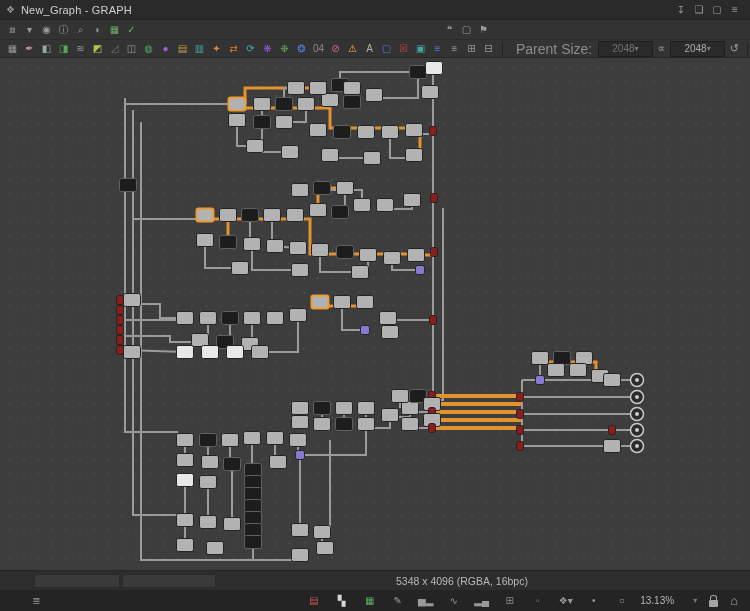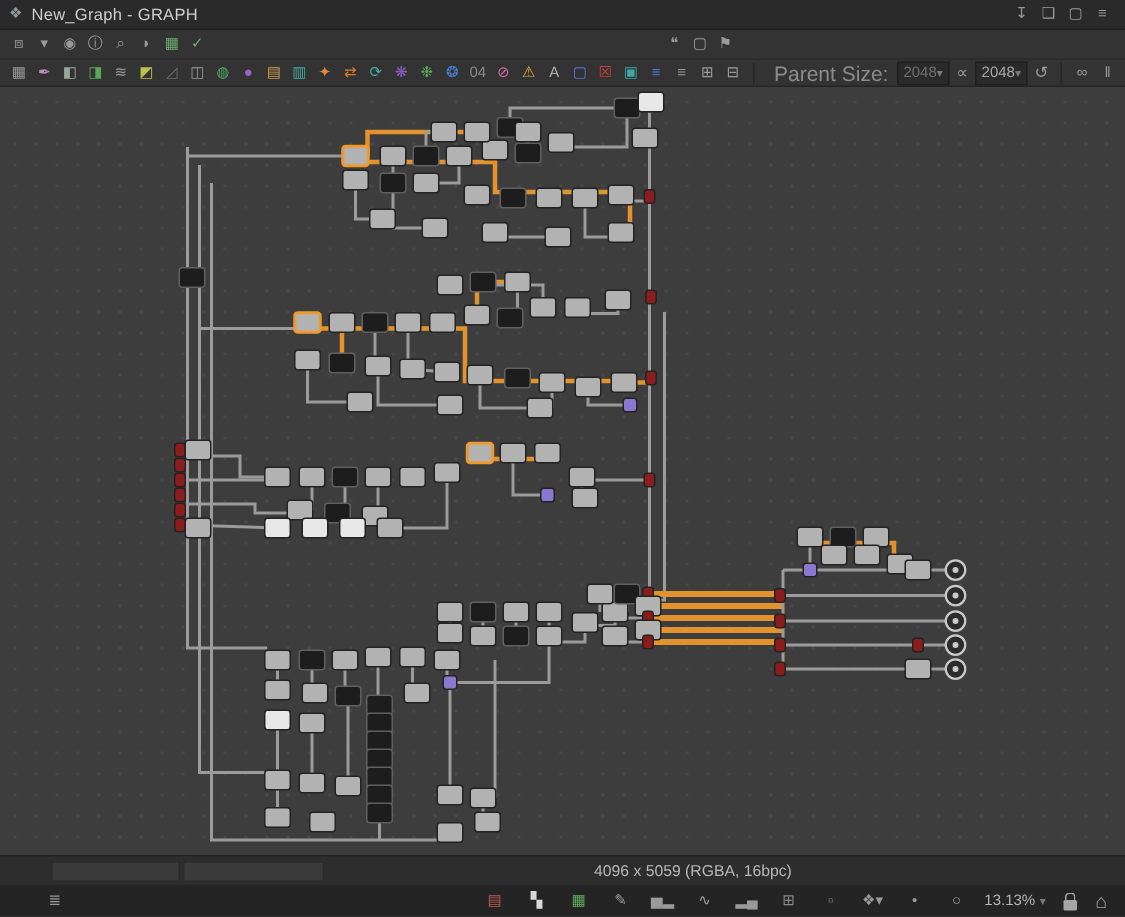--- a/index.html
+++ b/index.html
@@ -19,21 +19,21 @@
   .toolbar{background:#333333;display:flex;align-items:center;padding:0 4px;box-sizing:border-box;}
   .toolbar.row1{height:20px;border-bottom:1px solid #2b2b2b;}
   .toolbar.row2{height:18px;border-bottom:1px solid #252525;}
   .icon{width:17px;height:16px;display:flex;align-items:center;justify-content:center;
     font-size:10px;color:#9a9a9a;flex:0 0 auto;line-height:1;}
   .sep{width:1px;height:14px;background:#252525;margin:0 5px;flex:0 0 auto;}
   .spacer{flex:1;}
 
   .ps-label{color:#8c8c8c;font-size:14px;margin:0 4px 0 8px;white-space:nowrap;}
   .ps-select{display:flex;align-items:center;justify-content:space-between;width:46px;height:14px;
-    background:#2a2a2a;border:1px solid #1f1f1f;font-size:10px;padding:0 3px;margin:0 2px;box-sizing:content-box;}
+    background:#2a2a2a;border:1px solid #1f1f1f;font-size:10px;padding:0 13px;margin:0 2px;box-sizing:content-box;}
   .ps-select .val{color:#707070;}
   .ps-select.active .val{color:#aaaaaa;}
   .ps-select .caret{color:#7a7a7a;font-size:8px;}
   .mini{color:#9a9a9a;font-size:11px;margin:0 3px;}
 
   
   .canvas{position:relative;height:512px;background:#3d3d3d;overflow:hidden;
     background-image:radial-gradient(circle,#484848 1px,transparent 1.3px);
     background-size:14px 14px;background-position:3px 3px;}
   .canvas svg{position:absolute;left:0;top:0;}
@@ -43,21 +43,21 @@
     font-size:10.5px;color:#b8b8b8;border-top:1px solid #242424;box-sizing:border-box;}
   .status-tab{height:14px;background:#3a3a3a;border:1px solid #2a2a2a;box-sizing:border-box;}
   .status-tab.t1{width:86px;margin-left:34px;}
   .status-tab.t2{width:94px;margin-left:2px;}
   .status-res{margin-left:180px;white-space:nowrap;}
 
   
   .bottombar{height:21px;background:#242424;display:flex;align-items:center;
     padding:0 8px;box-sizing:border-box;}
   .bottombar .icon{margin:0 2px;}
-  .zoom{display:flex;align-items:center;color:#b5b5b5;font-size:10px;margin:0 8px;}
+  .zoom{display:flex;align-items:center;color:#b5b5b5;font-size:10px;margin:0 8px;gap:16px;}
   .zoom .caret{font-size:8px;color:#7a7a7a;margin-left:3px;}
   .lock{position:relative;width:9px;height:7px;background:#a5a5a5;border-radius:1px;margin:5px 8px 0 4px;}
   .lock:before{content:"";position:absolute;top:-5px;left:1px;width:5px;height:5px;
     border:1.5px solid #a5a5a5;border-bottom:none;border-radius:3px 3px 0 0;}
   .home{color:#a5a5a5;font-size:13px;margin:0 4px;}
 </style>
 </head>
 <body>
 
 <div class="app">
@@ -400,21 +400,21 @@
         <rect x="176.5" y="480.5" width="17" height="13" rx="2" fill="#b2b2b2" stroke="#232323" stroke-width="1"></rect>
         <rect x="206.5" y="483.5" width="17" height="13" rx="2" fill="#b2b2b2" stroke="#232323" stroke-width="1"></rect>
         <rect x="291.5" y="490.5" width="17" height="13" rx="2" fill="#b2b2b2" stroke="#232323" stroke-width="1"></rect>
         <rect x="316.5" y="483.5" width="17" height="13" rx="2" fill="#b2b2b2" stroke="#232323" stroke-width="1"></rect>
       </svg>
   </div>
 
   <div class="statusbar">
     <span class="status-tab t1"></span>
     <span class="status-tab t2"></span>
-    <span class="status-res">4096 x 5059 (RGBA, 16bpc)</span>
+    <span class="status-res">5348 x 4096 (RGBA, 16bpc)</span>
   </div>
 
   <div class="bottombar">
     <span class="icon" style="margin-left:20px">≣</span>
     <span class="spacer"></span>
     <span style="display:flex;gap:7px">
         <span class="icon" style="color: rgb(201, 85, 85);">▤</span>
         <span class="icon" style="color: rgb(216, 216, 216);">▚</span>
         <span class="icon" style="color: rgb(95, 174, 95);">▦</span>
         <span class="icon" style="color: rgb(154, 154, 154);">✎</span>

